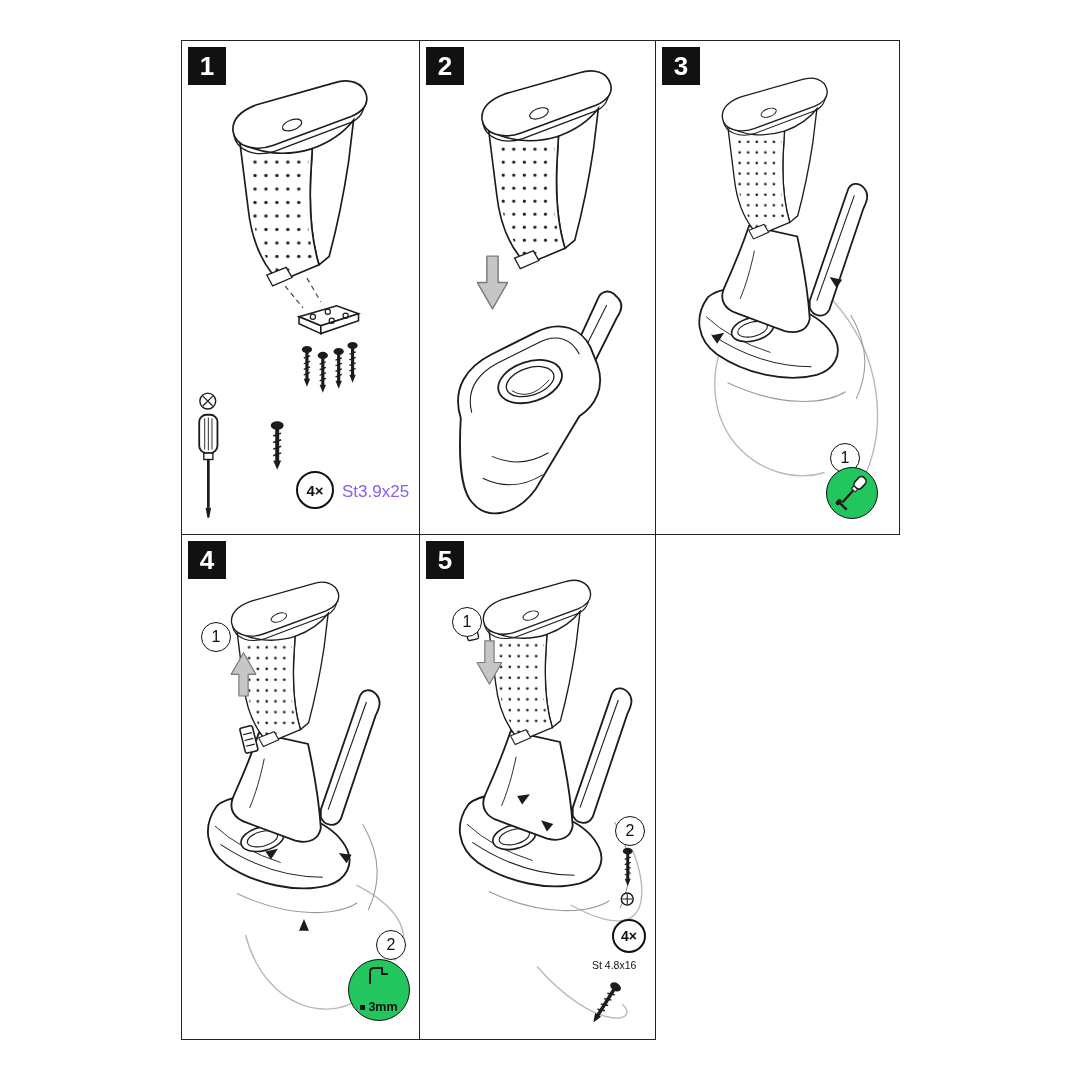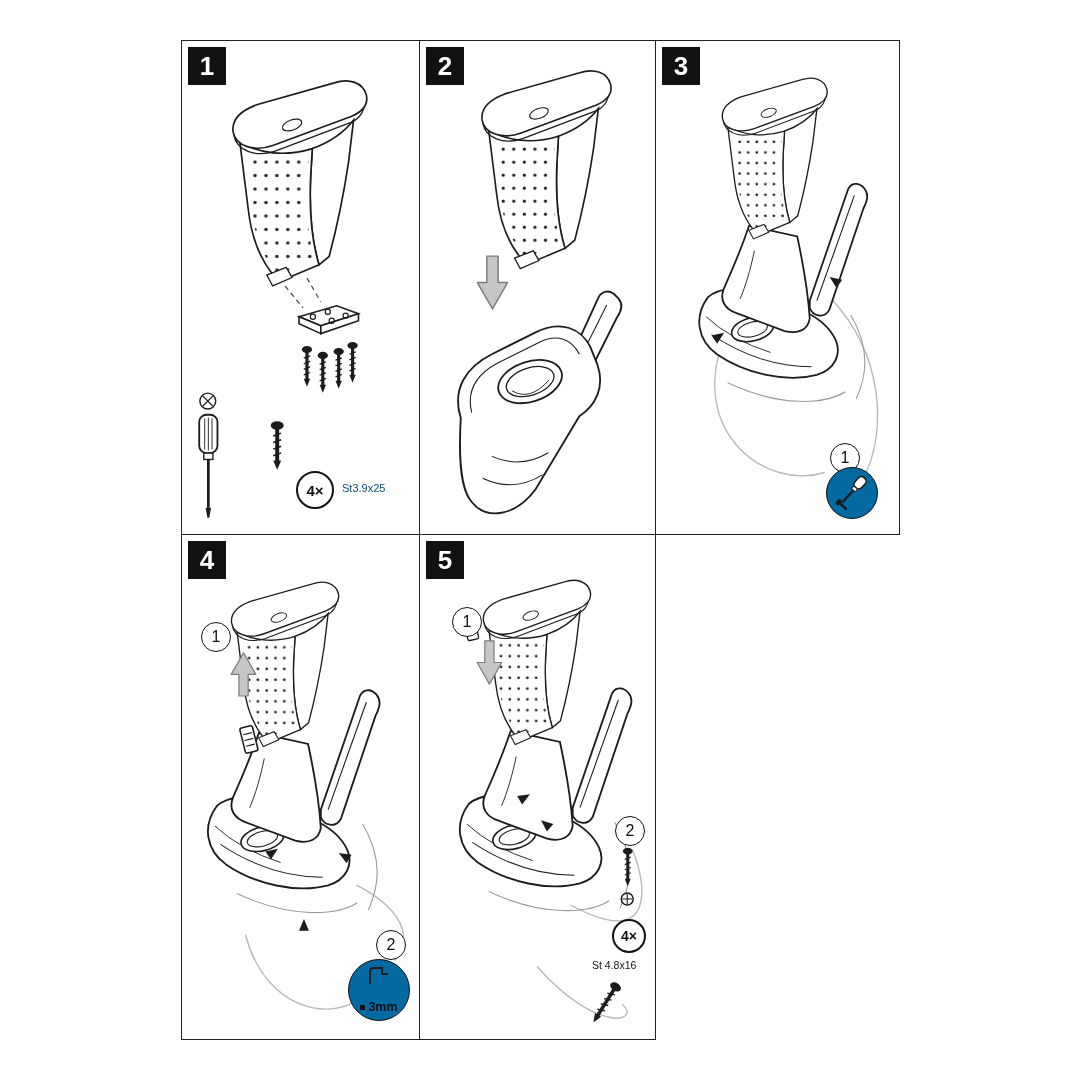--- a/index.html
+++ b/index.html
@@ -15,24 +15,24 @@
   svg.art{position:absolute;left:0;top:0;width:100%;height:100%;display:block;}
   .badge{position:absolute;top:6px;left:6px;width:38px;height:38px;background:#111111;color:#ffffff;
          display:flex;align-items:center;justify-content:center;font-size:26px;font-weight:700;z-index:5;}
   .callout{position:absolute;width:30px;height:30px;border:1.7px solid #111;border-radius:50%;
            background:#fff;display:flex;align-items:center;justify-content:center;
            font-size:16px;font-weight:500;z-index:4;box-sizing:border-box;}
   .qty-circle{position:absolute;width:38px;height:38px;border:2px solid #111;border-radius:50%;
               background:#fff;display:flex;align-items:center;justify-content:center;
               font-size:15px;font-weight:700;z-index:4;box-sizing:border-box;}
   .qty-circle.sm{width:34px;height:34px;font-size:14px;}
-  .spec{position:absolute;font-size:11px;color:#0c4a6e;z-index:4;white-space:nowrap;}
+  .spec{position:absolute;font-size:17px;color:#8b5cf6;z-index:4;white-space:nowrap;}
   .spec-sm{position:absolute;font-size:10.5px;color:#111;z-index:4;text-align:left;white-space:nowrap;}
   .detail-circle{position:absolute;width:62px;height:62px;border:1.8px solid #111;border-radius:50%;
-                 background:#0369a1;display:flex;flex-direction:column;align-items:center;justify-content:center;
+                 background:#22c55e;display:flex;flex-direction:column;align-items:center;justify-content:center;
                  gap:14px;z-index:4;box-sizing:border-box;}
   .detail-circle.tool{width:52px;height:52px;}
   .clip-note-row{display:flex;align-items:center;gap:3px;}
   .sq{display:inline-block;width:5px;height:5px;background:#111;}
   .clip-note{font-size:12.5px;font-weight:700;}
 </style>
 </head>
 <body>
 
 <svg width="0" height="0" style="position:absolute" aria-hidden="true">

